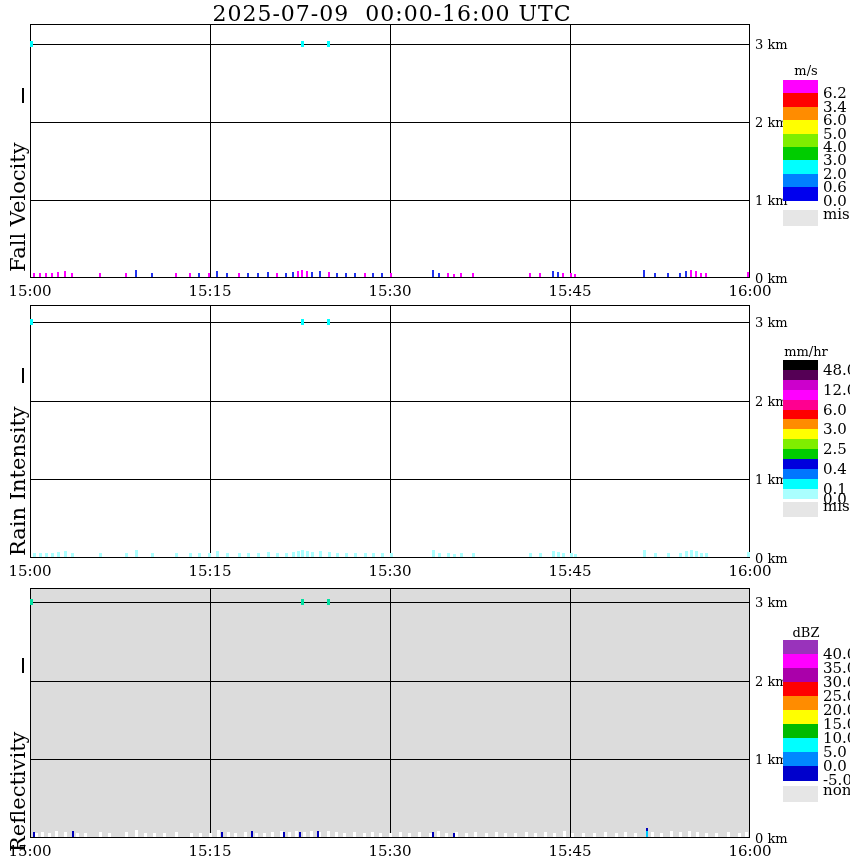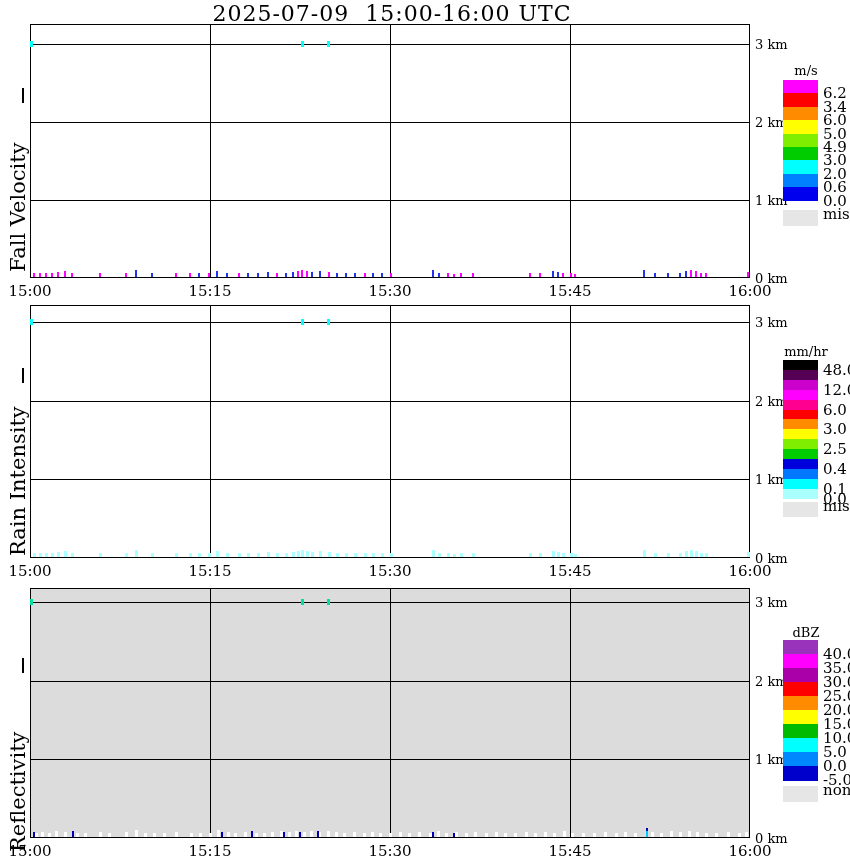--- a/index.html
+++ b/index.html
@@ -16,21 +16,21 @@
           font-size:21px;white-space:nowrap}
   .labtick{position:absolute;width:2px;height:15px;background:#000}
   .band{position:absolute}
   .leglab{position:absolute;transform:translateY(-50%);font-size:15px;white-space:nowrap}
   .legtitle{position:absolute;transform:translate(-50%,-50%);font-size:13px;white-space:nowrap}
 </style>
 </head>
 <body>
 
 <div id="canvas">
-  <div class="title">2025-07-09  15:00-16:00 UTC</div>
+  <div class="title">2025-07-09  00:00-16:00 UTC</div>
   <div id="panel0">
       <div class="plot" style="left: 30px; top: 24px; width: 720px; height: 254px; background: rgb(255, 255, 255);"></div>
       <div class="hline" style="left: 30px; top: 44px; width: 720px; height: 1px;"></div>
       <div class="hline" style="left: 30px; top: 122px; width: 720px; height: 1px;"></div>
       <div class="hline" style="left: 30px; top: 200px; width: 720px; height: 1px;"></div>
       <div class="vline" style="left: 210px; top: 24px; width: 1px; height: 254px;"></div>
       <div class="vline" style="left: 390px; top: 24px; width: 1px; height: 254px;"></div>
       <div class="vline" style="left: 570px; top: 24px; width: 1px; height: 254px;"></div>
       <div class="xtick" style="left: 30px; top: 282px;">15:00</div>
       <div class="xtick" style="left: 210px; top: 282px;">15:15</div>
@@ -109,21 +109,21 @@
       <div class="legtitle" style="left: 806px; top: 70px;">m/s</div>
       <div class="band" style="left: 783px; top: 80px; width: 35px; height: 14px; background: rgb(255, 0, 255);"></div>
       <div class="leglab" style="left: 823px; top: 93.4px;">6.2</div>
       <div class="band" style="left: 783px; top: 93.4px; width: 35px; height: 14px; background: rgb(255, 0, 0);"></div>
       <div class="leglab" style="left: 823px; top: 106.8px;">3.4</div>
       <div class="band" style="left: 783px; top: 106.8px; width: 35px; height: 14px; background: rgb(255, 140, 0);"></div>
       <div class="leglab" style="left: 823px; top: 120.2px;">6.0</div>
       <div class="band" style="left: 783px; top: 120.2px; width: 35px; height: 14px; background: rgb(255, 255, 0);"></div>
       <div class="leglab" style="left: 823px; top: 133.6px;">5.0</div>
       <div class="band" style="left: 783px; top: 133.6px; width: 35px; height: 14px; background: rgb(127, 238, 0);"></div>
-      <div class="leglab" style="left: 823px; top: 147px;">4.9</div>
+      <div class="leglab" style="left: 823px; top: 147px;">4.0</div>
       <div class="band" style="left: 783px; top: 147px; width: 35px; height: 14px; background: rgb(0, 204, 0);"></div>
       <div class="leglab" style="left: 823px; top: 160.4px;">3.0</div>
       <div class="band" style="left: 783px; top: 160.4px; width: 35px; height: 14px; background: rgb(0, 255, 255);"></div>
       <div class="leglab" style="left: 823px; top: 173.8px;">2.0</div>
       <div class="band" style="left: 783px; top: 173.8px; width: 35px; height: 14px; background: rgb(0, 128, 255);"></div>
       <div class="leglab" style="left: 823px; top: 187.2px;">0.6</div>
       <div class="band" style="left: 783px; top: 187.2px; width: 35px; height: 14px; background: rgb(0, 0, 238);"></div>
       <div class="leglab" style="left: 823px; top: 200.6px;">0.0</div>
       <div class="band" style="left: 783px; top: 210px; width: 35px; height: 16px; background: rgb(230, 230, 230);"></div>
       <div class="leglab" style="left: 823px; top: 214px;">miss</div>

